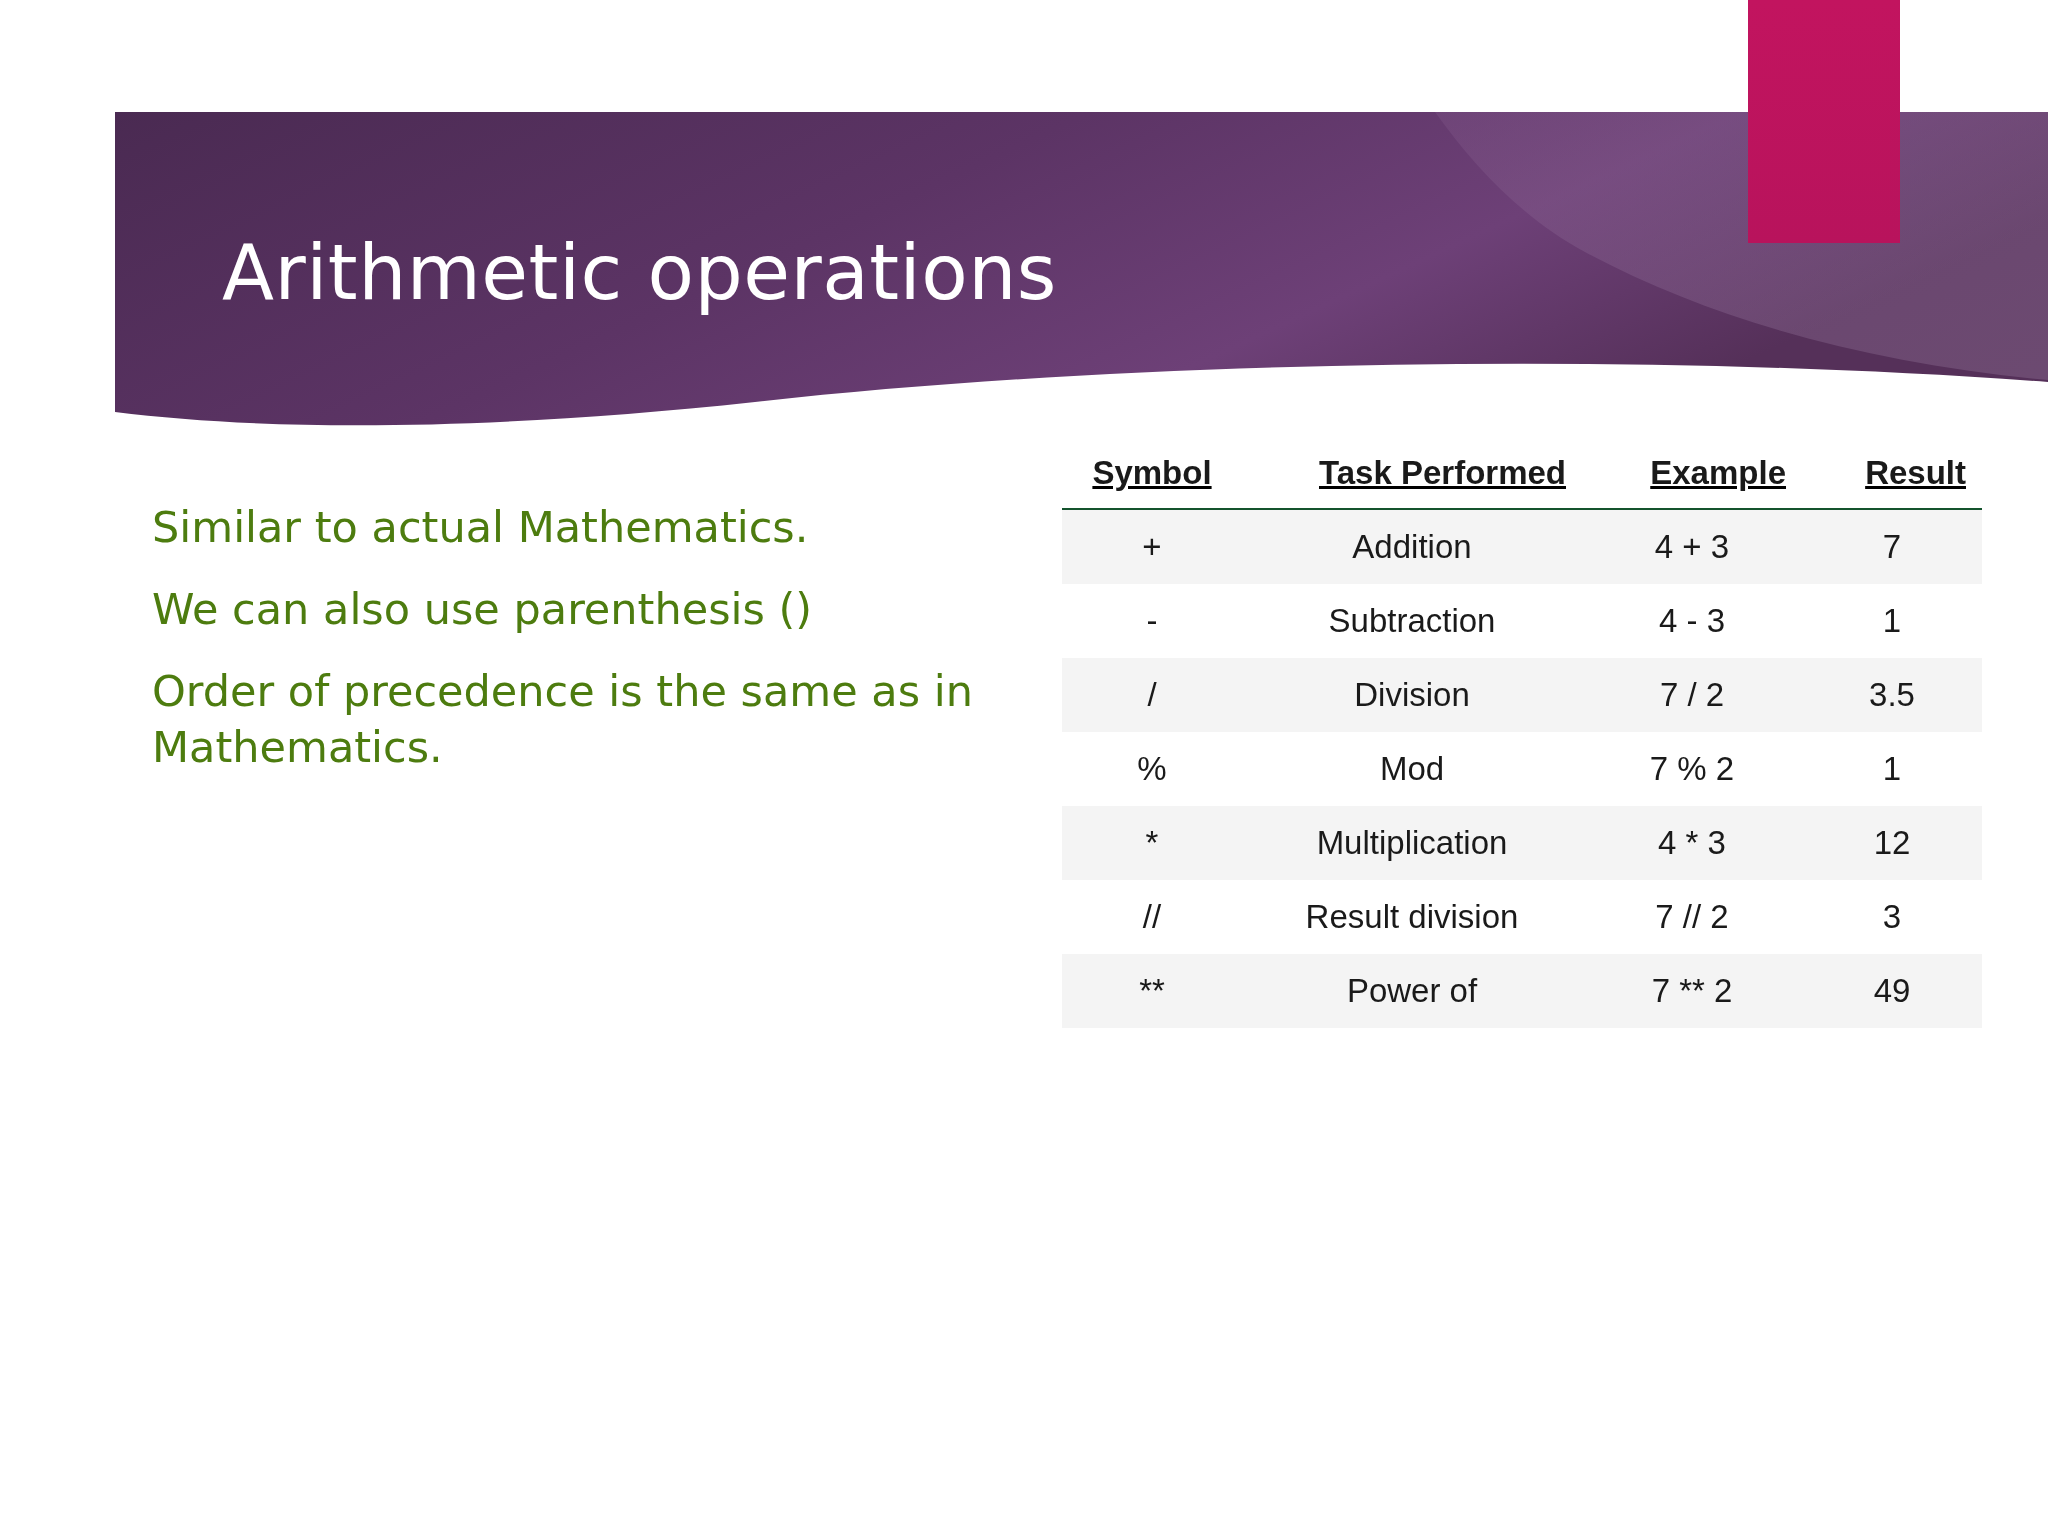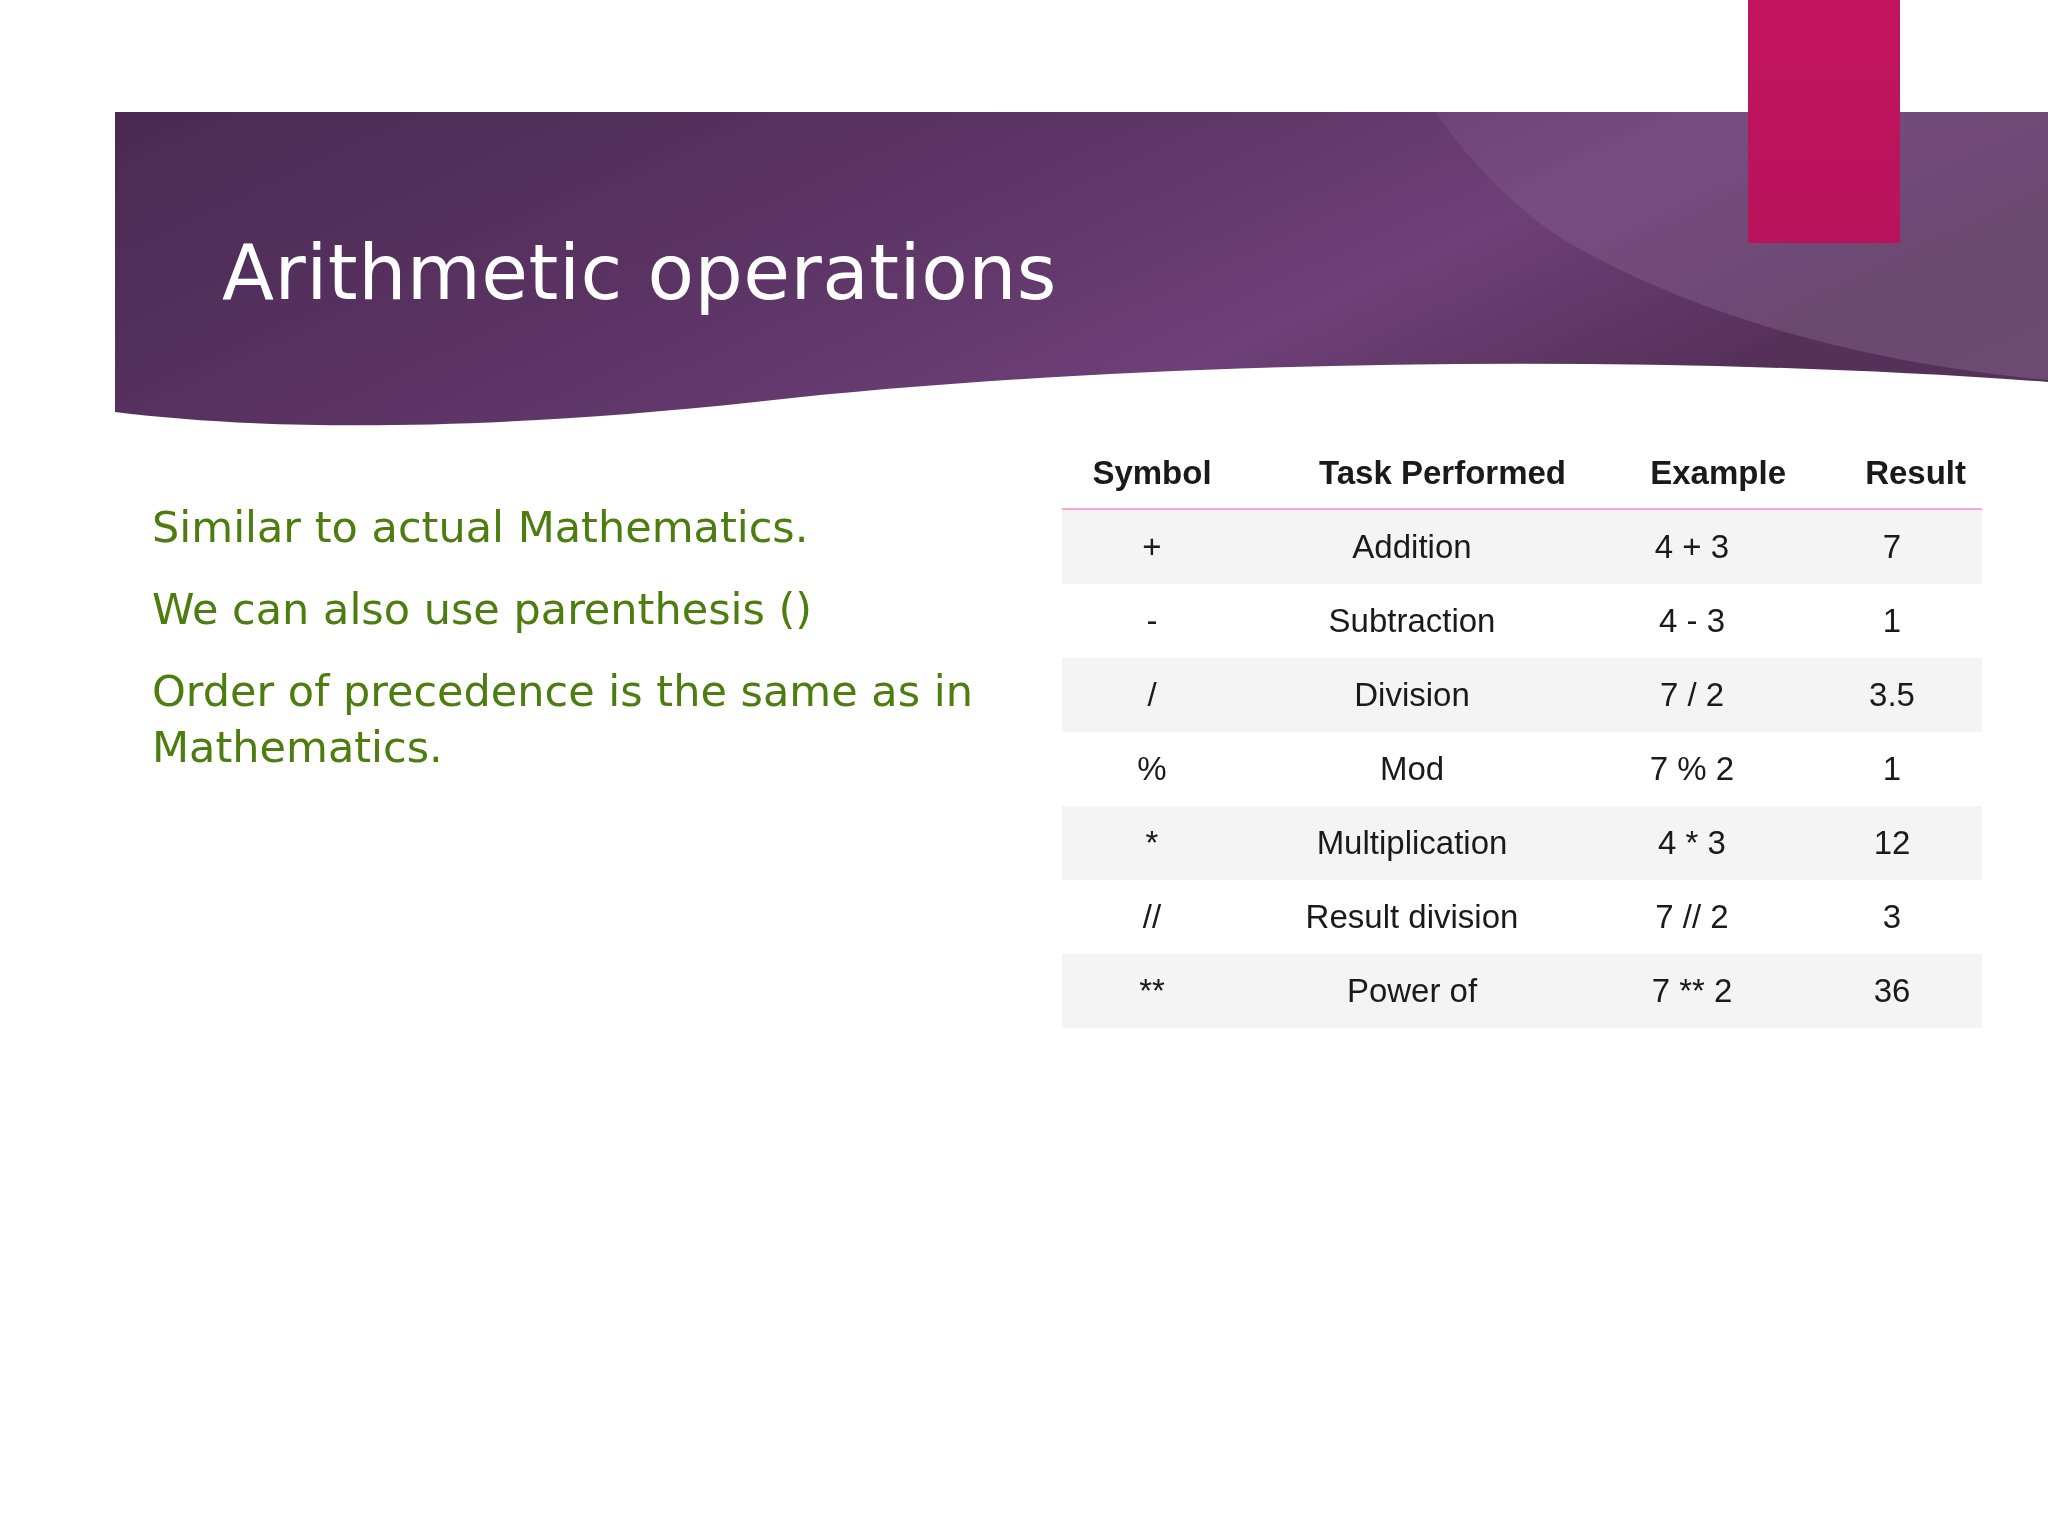--- a/index.html
+++ b/index.html
@@ -88,21 +88,22 @@
   }
   table.ops th {
     font-size: 33px;
     font-weight: bold;
     color: #1a1a1a;
     padding: 14px 16px 16px 16px;
     text-align: right;
     white-space: nowrap;
   }
   table.ops thead tr {
-    border-bottom: 2px solid #f9a8d4;
+    border-bottom: 2px solid #14532d;
+    text-decoration: underline;
   }
   table.ops td {
     font-size: 33px;
     color: #1a1a1a;
     padding: 18px 16px;
     text-align: center;
     white-space: nowrap;
   }
   table.ops tbody tr:nth-child(odd) {
     background: #f4f4f4;
@@ -201,19 +202,19 @@
         <tr>
           <td class="td-symbol">//</td>
           <td>Result division</td>
           <td>7 // 2</td>
           <td>3</td>
         </tr>
         <tr>
           <td class="td-symbol">**</td>
           <td>Power of</td>
           <td>7 ** 2</td>
-          <td>36</td>
+          <td>49</td>
         </tr>
       </tbody>
     </table>
   </div>
 
 </div>
 
 </body></html>

